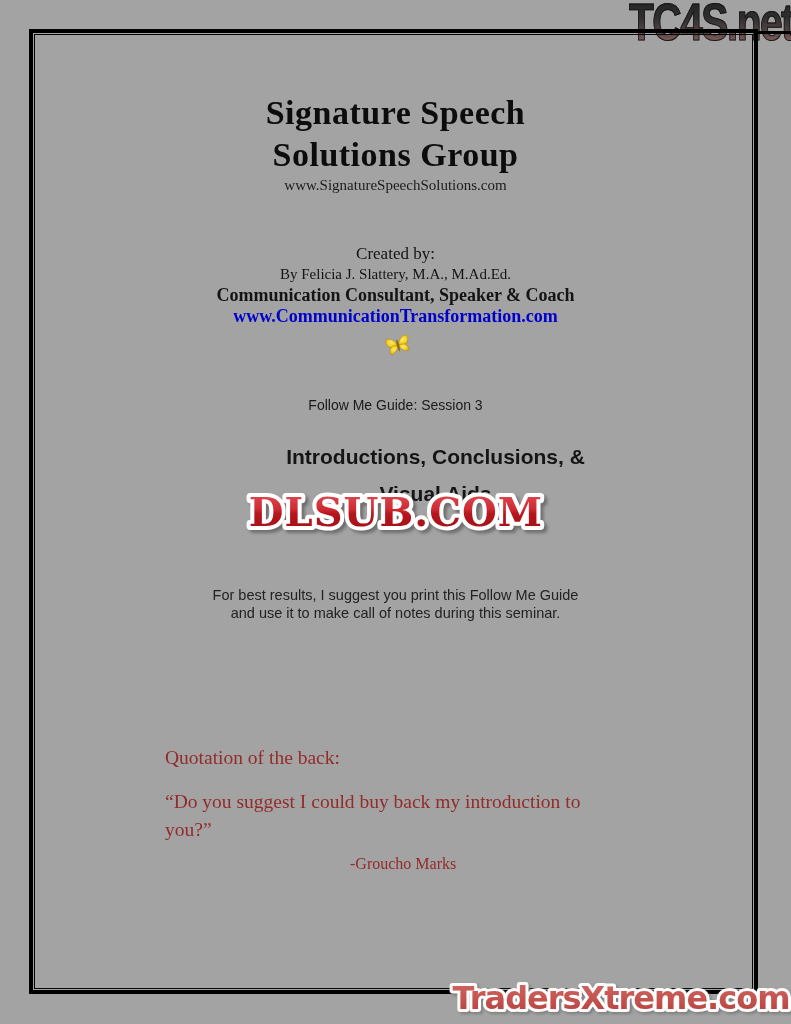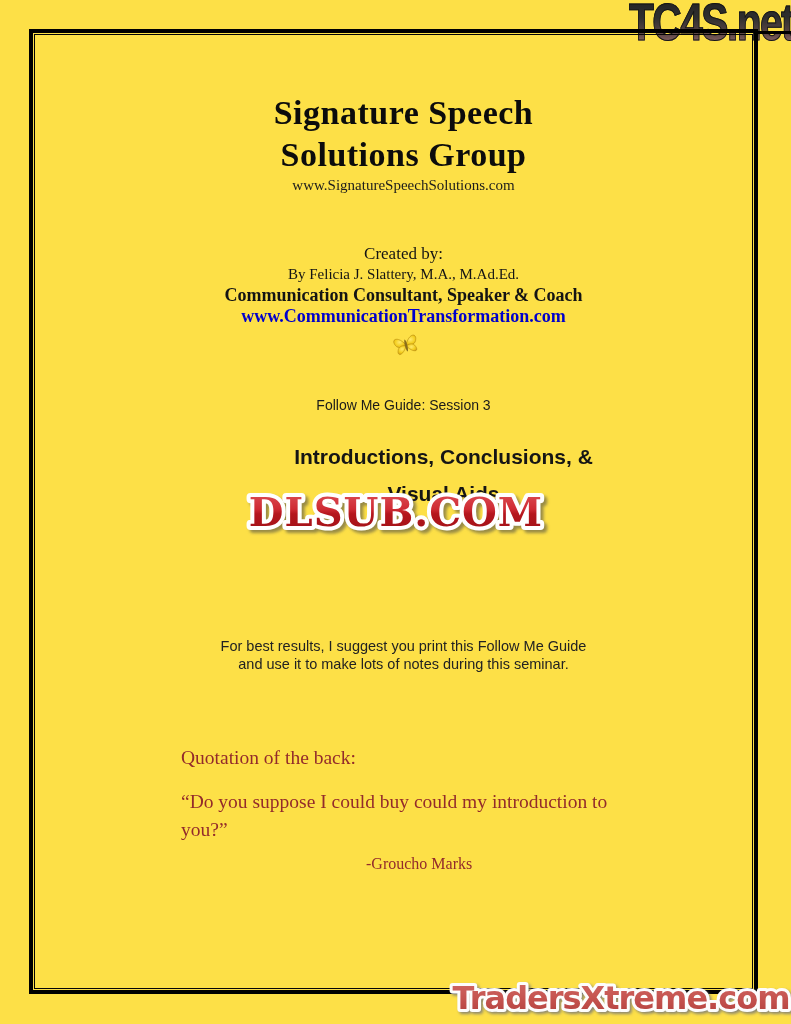--- a/index.html
+++ b/index.html
@@ -1,48 +1,48 @@
 <!DOCTYPE html>
 <html><head>
 <meta charset="utf-8">
 <style>
   html,body{margin:0;padding:0;background:#ffffff;}
   .canvas{
-    position:relative;width:791px;height:1024px;background:#fde047;
+    position:relative;width:791px;height:1024px;background:#a3a3a3;
     overflow:hidden;font-family:"Liberation Serif",serif;color:#111;
   }
   
   .tc4s{position:absolute;top:-7px;right:-2px;z-index:1;
     font-family:"Liberation Sans",sans-serif;font-weight:700;font-size:51px;letter-spacing:-2px;}
   .tc4s-text{display:inline-block;transform:scaleX(.80);transform-origin:100% 0;
     background:linear-gradient(180deg,#232323 8%,#2f2f2f 42%,#5e4747 70%,#a87c7c 94%);
     -webkit-background-clip:text;background-clip:text;color:transparent;
     -webkit-text-stroke:1px #161616;}
   
   .page-frame{position:absolute;left:29px;top:29px;width:729px;height:965px;
     border:4px solid #000;box-sizing:border-box;z-index:2;pointer-events:none;}
   .page-frame-inner{position:absolute;inset:1px;border:1px solid #050505;}
   .border-ext{position:absolute;left:754px;top:31px;width:37px;height:3px;background:#000;z-index:2;}
   
-  .content{position:absolute;inset:0;z-index:3;margin-left:16px;}
+  .content{position:absolute;inset:0;z-index:3;}
   .title{position:absolute;top:92px;left:0;width:100%;margin:0;text-align:center;
     font-size:34px;line-height:42px;font-weight:700;color:#0c0c0c;letter-spacing:.5px;}
   .site{position:absolute;top:177px;left:0;width:100%;text-align:center;
     font-size:15px;color:#1c1c1c;}
   .author{position:absolute;top:243px;left:0;width:100%;text-align:center;
     font-size:17px;line-height:21px;color:#141414;}
   .author-name{font-size:15px;}
   .author-role{font-size:18px;font-weight:700;}
   .author-link{font-size:18px;font-weight:700;color:#0000cc;cursor:pointer;}
   .butterfly{position:absolute;top:330px;left:calc(50% - 13px);width:30px;height:30px;}
   .follow{position:absolute;top:397px;left:0;width:100%;text-align:center;
     font-family:"Liberation Sans",sans-serif;font-size:14px;color:#1a1a1a;}
   .heading{position:absolute;top:438px;left:0;width:100%;margin:0;text-align:center;
     font-family:"Liberation Sans",sans-serif;font-weight:700;font-size:21px;line-height:37px;color:#151515;padding-left:40px;}
-  .note{position:absolute;top:637px;left:0;width:100%;text-align:center;
+  .note{position:absolute;top:586px;left:0;width:100%;text-align:center;
     font-family:"Liberation Sans",sans-serif;font-size:14.5px;line-height:18px;color:#222;}
   .quote-label{position:absolute;top:747px;left:165px;font-size:19.5px;color:#932b2b;}
   .quote-body{position:absolute;top:788px;left:165px;width:458px;
     font-size:19.5px;line-height:27.5px;color:#932b2b;}
   .quote-attr{position:absolute;top:855px;left:350px;font-size:16px;color:#932b2b;}
   
   .dlsub{position:absolute;top:483px;left:calc(50% - 166px);z-index:4;}
   .dlsub text{filter:drop-shadow(3px 3px 1.5px rgba(70,70,70,.55));}
   .traders{position:absolute;right:-4px;bottom:0;z-index:5;}
   .traders text{filter:drop-shadow(2px 2px 1.5px rgba(120,120,120,.85));}
@@ -90,25 +90,25 @@
         <ellipse cx="16" cy="16.5" rx="1.3" ry="6.5" fill="#8a6d1c"></ellipse>
       </svg>
     </div>
 
     <div class="follow">Follow Me Guide: Session 3</div>
 
     <h2 class="heading"><span>Introductions, Conclusions, &amp;</span><br><span>Visual Aids</span></h2>
 
     <div class="note">
       <div>For best results, I suggest you print this Follow Me Guide</div>
-      <div>and use it to make lots of notes during this seminar.</div>
+      <div>and use it to make call of notes during this seminar.</div>
     </div>
 
     <div class="quote-label">Quotation of the back:</div>
-    <div class="quote-body">“Do you suppose I could buy could my introduction to you?”</div>
+    <div class="quote-body">“Do you suggest I could buy back my introduction to you?”</div>
     <div class="quote-attr">-Groucho Marks</div>
 
   </div>
 
   <svg class="dlsub" width="332" height="58">
     <defs>
       <linearGradient id="gradR" x1="0" y1="0" x2="0" y2="1">
         <stop offset="0%" stop-color="#e0565c"></stop>
         <stop offset="45%" stop-color="#cf2b33"></stop>
         <stop offset="55%" stop-color="#b5161d"></stop>

